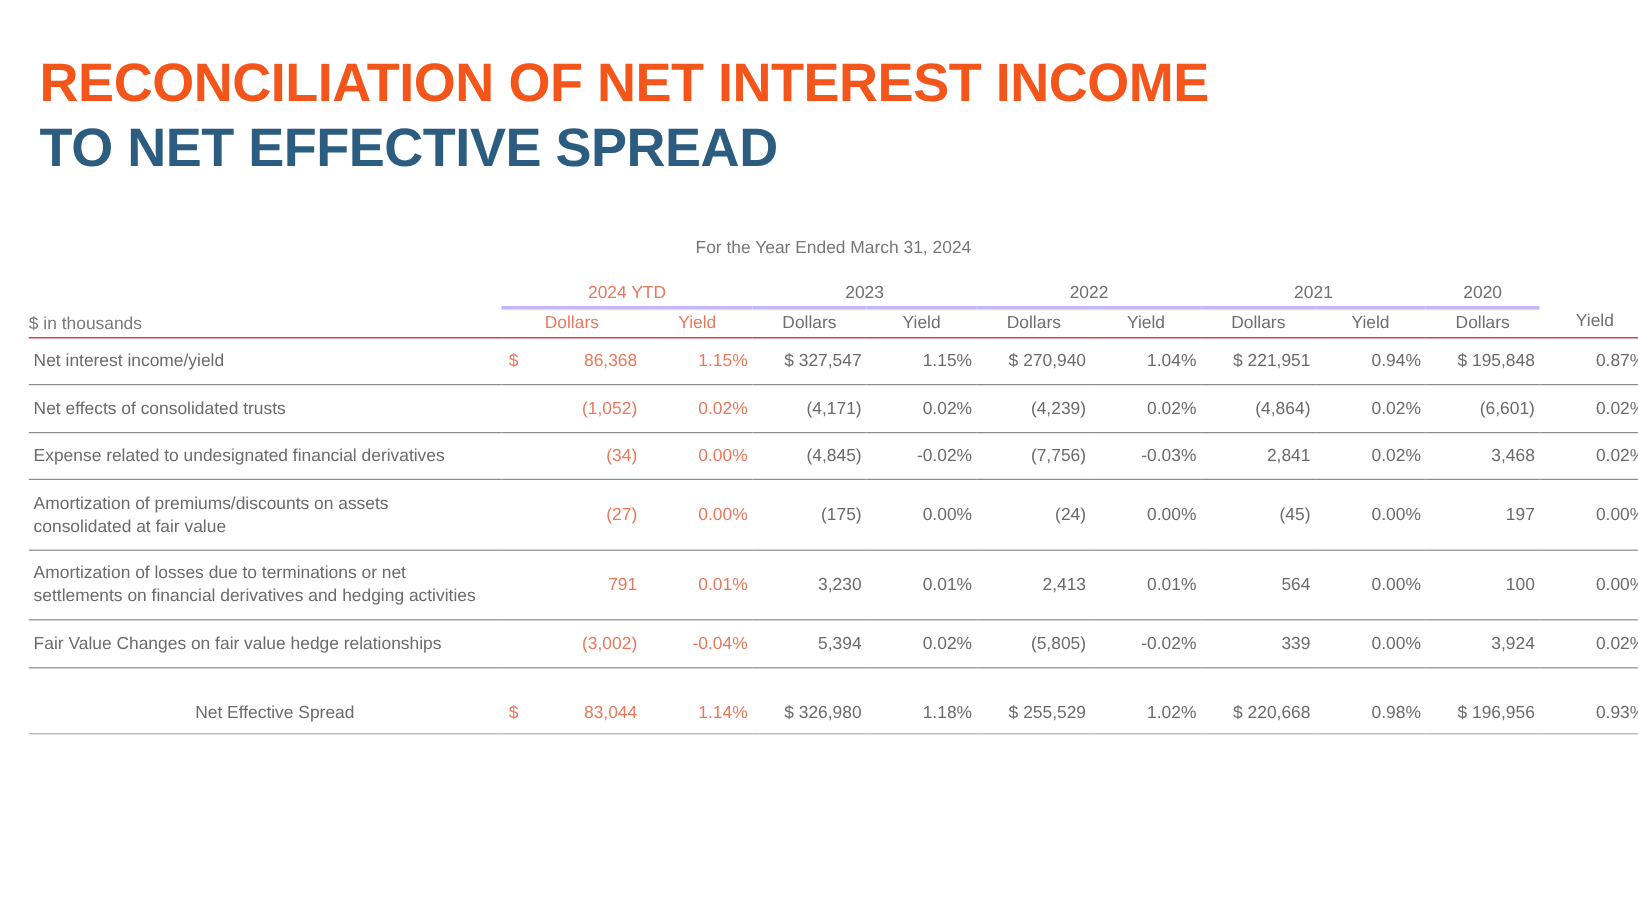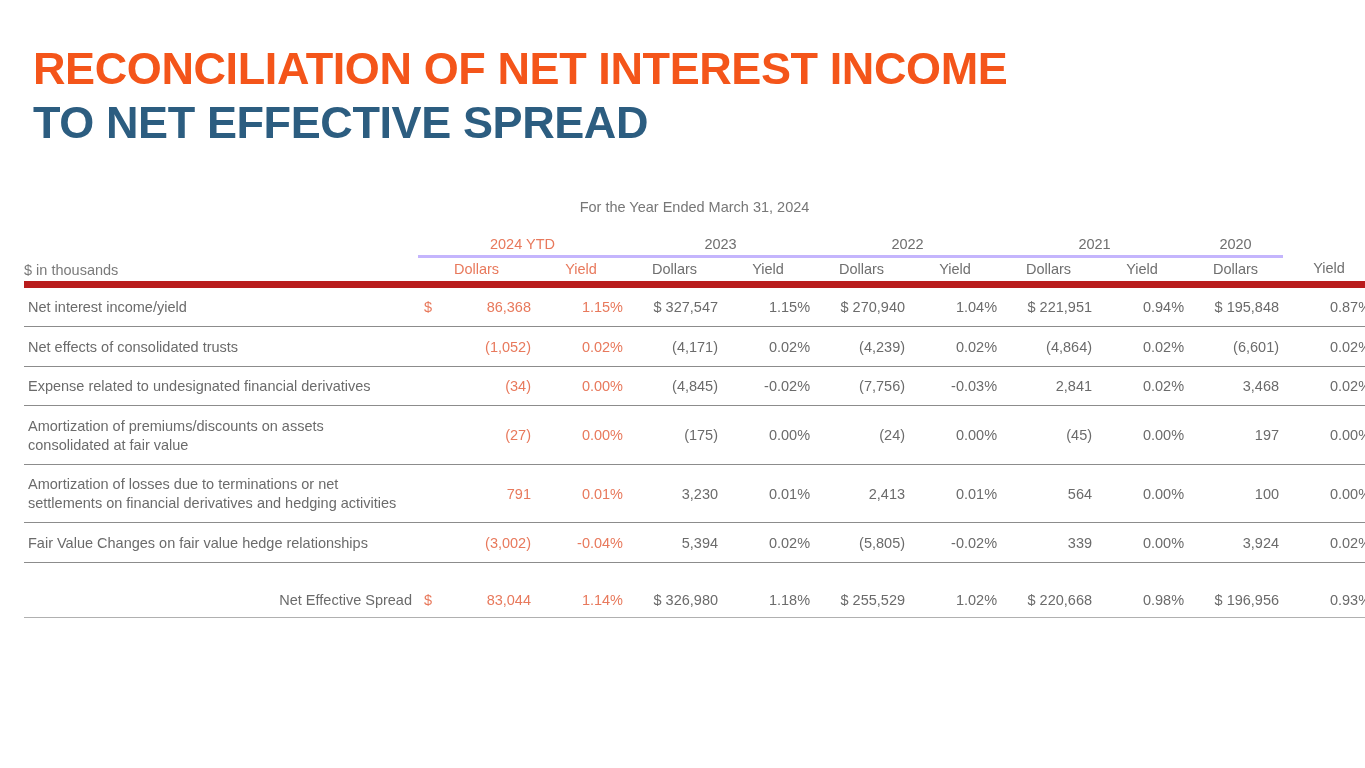--- a/index.html
+++ b/index.html
@@ -48,21 +48,21 @@
   }
   .grp.orange { color: #E8795C; }
   .grp-rule { border-bottom: 3px solid #c4b5fd; }
 
   
   .sub {
     font-size: 14.5px; color: #6f6f6f; text-align: center;
     padding: 2px 0 3px 0 !important; line-height: 18px;
   }
   .sub.orange { color: #E8795C; }
-  .sub-rule { border-bottom: 7px solid #b91c1c; }
+  .sub-rule { border-bottom: 1px solid #b91c1c; }
 
   .units {
     font-size: 14.5px; color: #7a7a7a; text-align: left;
     vertical-align: bottom; padding-bottom: 3px !important;
   }
 
   
   tr.drow td { font-size: 14.5px; color: #6b6b6b; line-height: 19px; }
   tr.drow td.lbl {
     text-align: left; color: #6b6b6b; padding: 10px 6px 9px 4px !important;
@@ -78,21 +78,21 @@
   tr.drow td.orange, tr.drow td.sym.orange { color: #E8795C; }
 
   tr.sep td { border-top: 1px solid #8c8c8c; font-size: 0; line-height: 0; height: 1px; }
 
   
   tr.gap td { height: 22px; font-size: 0; line-height: 0; }
 
   
   tr.total td { font-size: 14.5px; color: #6b6b6b; line-height: 19px; }
   tr.total td.lbl {
-    text-align: right; padding: 6px 6px 7px 22px !important;
+    text-align: center; padding: 6px 6px 7px 22px !important;
     border-bottom: 1px solid #b0b0b0; vertical-align: middle;
   }
   tr.total td.num {
     text-align: right; padding: 6px 4px 7px 0 !important;
     border-bottom: 1px solid #b0b0b0; vertical-align: middle; white-space: nowrap;
   }
   tr.total td.sym {
     text-align: left; padding: 6px 0 7px 6px !important;
     border-bottom: 1px solid #b0b0b0; vertical-align: middle;
   }

